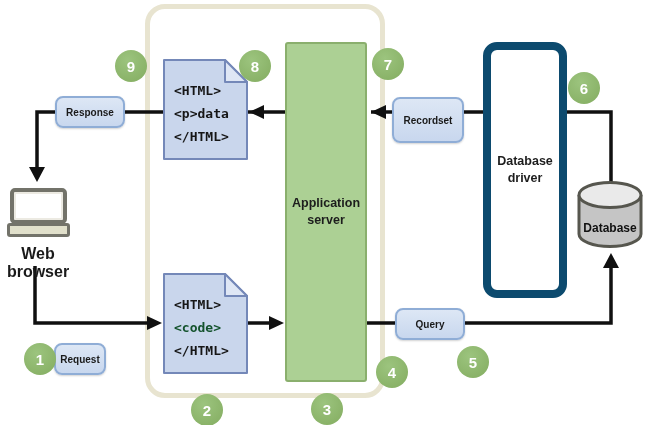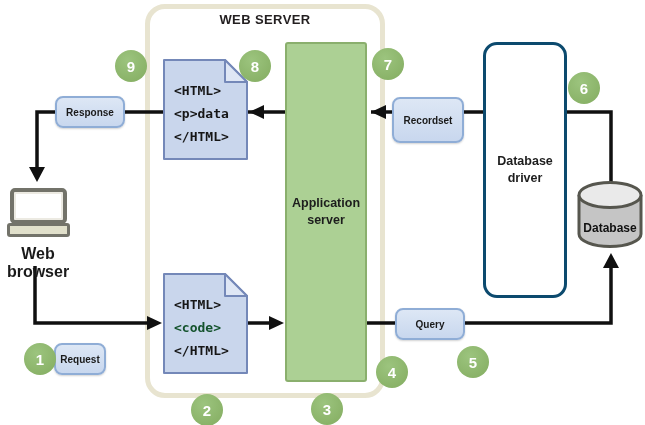--- a/index.html
+++ b/index.html
@@ -63,21 +63,21 @@
     font-weight: bold;
     color: #1d1d1d;
     line-height: 17px;
     width: 72px;
   }
   .dbdriver-box {
     position: absolute;
     left: 483px; top: 42px;
     width: 84px; height: 256px;
     background: #ffffff;
-    border: 3px solid #0c4a6e;
+    border: 8px solid #0c4a6e;
     border-radius: 14px;
     display: flex;
     align-items: center;
     justify-content: center;
     text-align: center;
     z-index: 3;
   }
   .dbdriver-box .box-label {
     font-size: 12.5px;
     font-weight: bold;
@@ -203,21 +203,20 @@
     <path class="flow-line" d="M35 266 V323 H150"></path>
     <polygon class="flow-head" points="147,316 147,330 162,323"></polygon>
     <path class="flow-line" d="M248 323 H272"></path>
     <polygon class="flow-head" points="269,316 269,330 284,323"></polygon>
 
     <path class="flow-line" d="M367 323 H611 V260"></path>
     <polygon class="flow-head" points="603,268 619,268 611,253"></polygon>
   </svg>
 
   <div class="webserver-container"></div>
-  <div class="webserver-title">WEB SERVER</div>
 
   <div class="appserver-box">
     <div class="box-label">Application server</div>
   </div>
 
   <div class="dbdriver-box">
     <div class="box-label">Database driver</div>
   </div>
 
   <div class="laptop">

